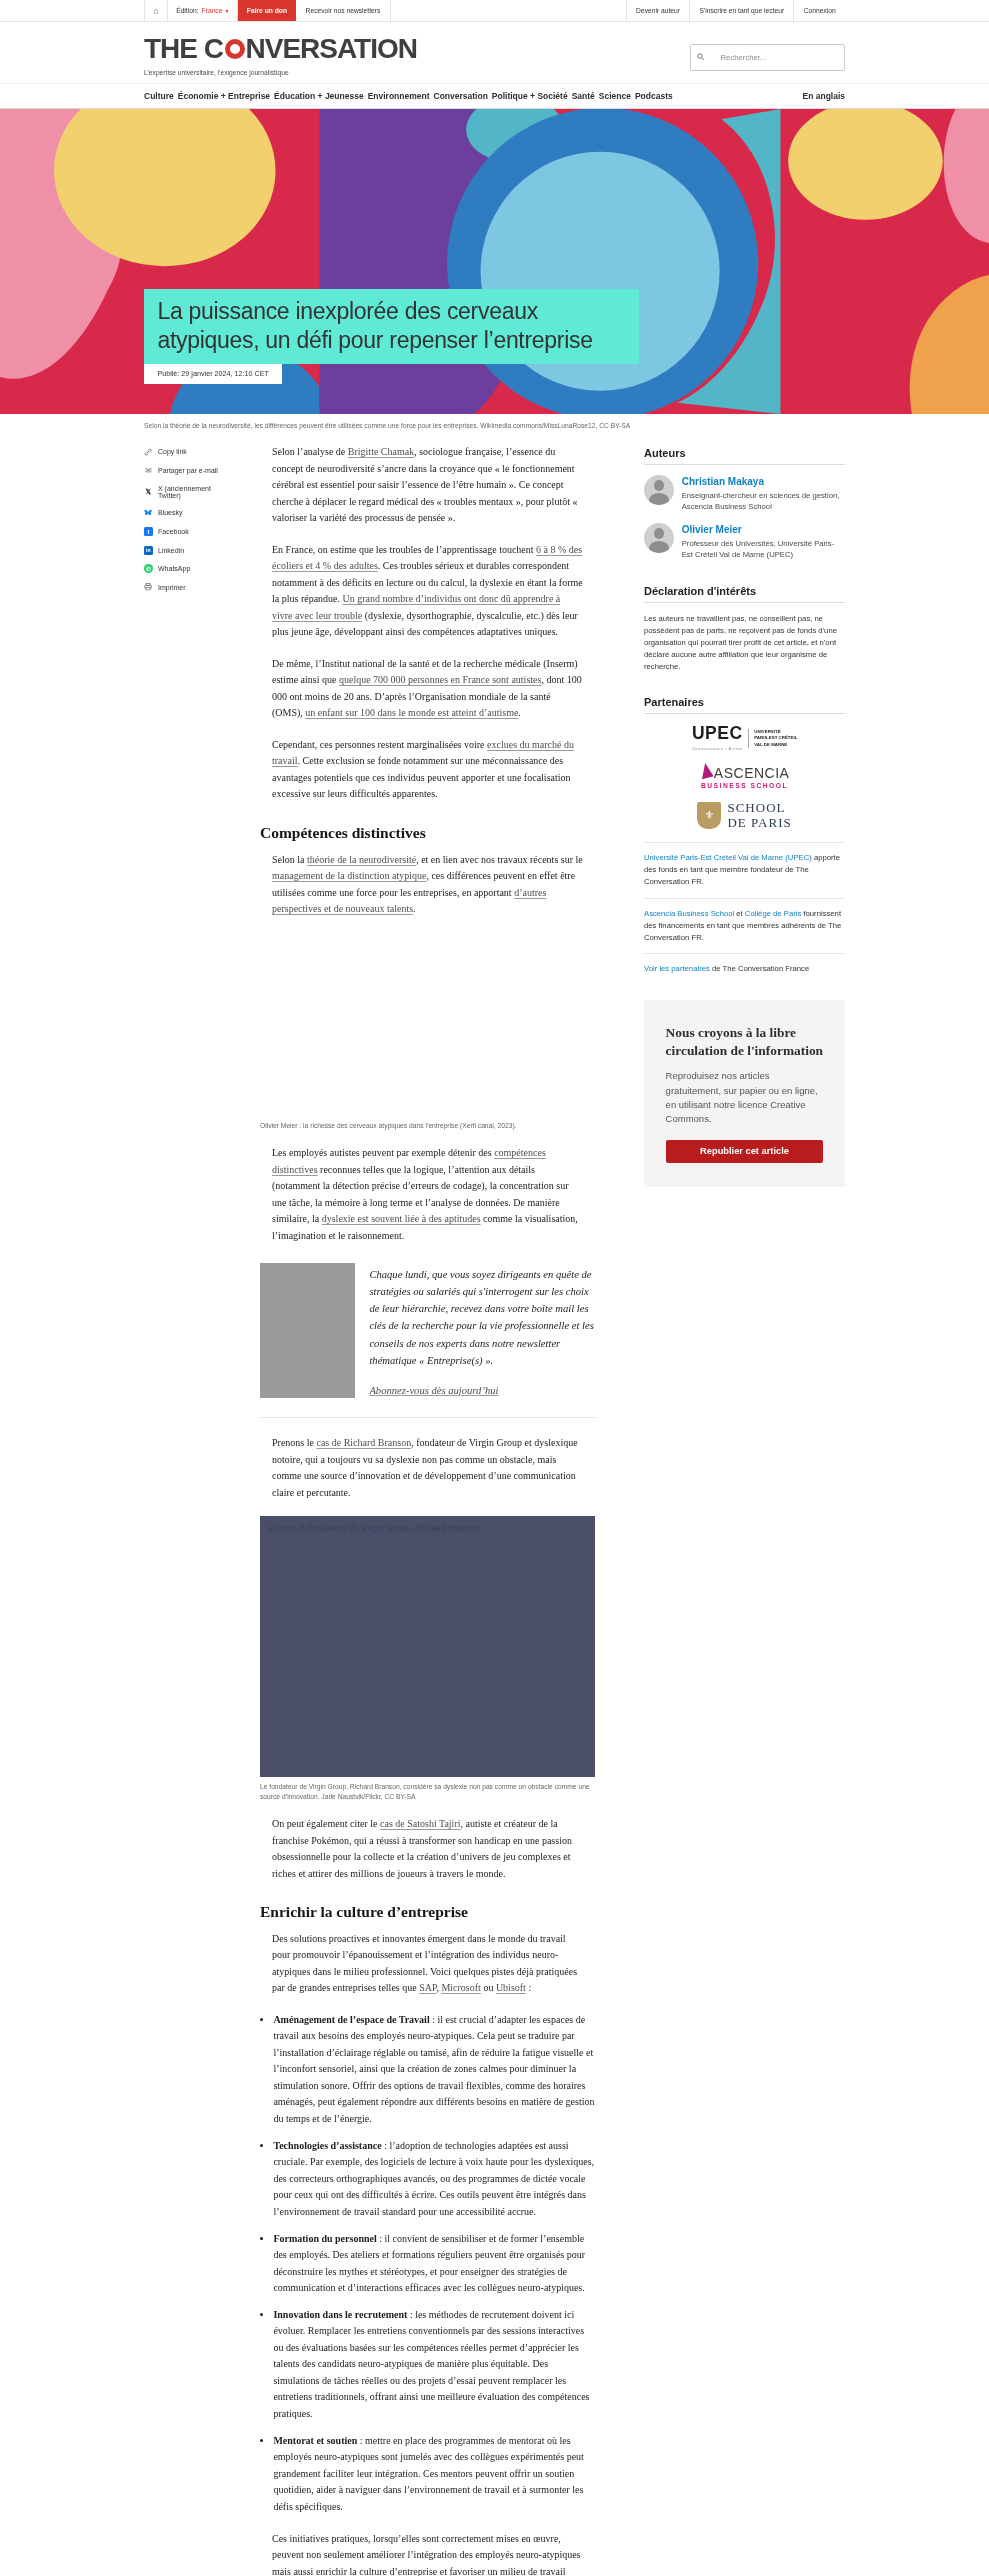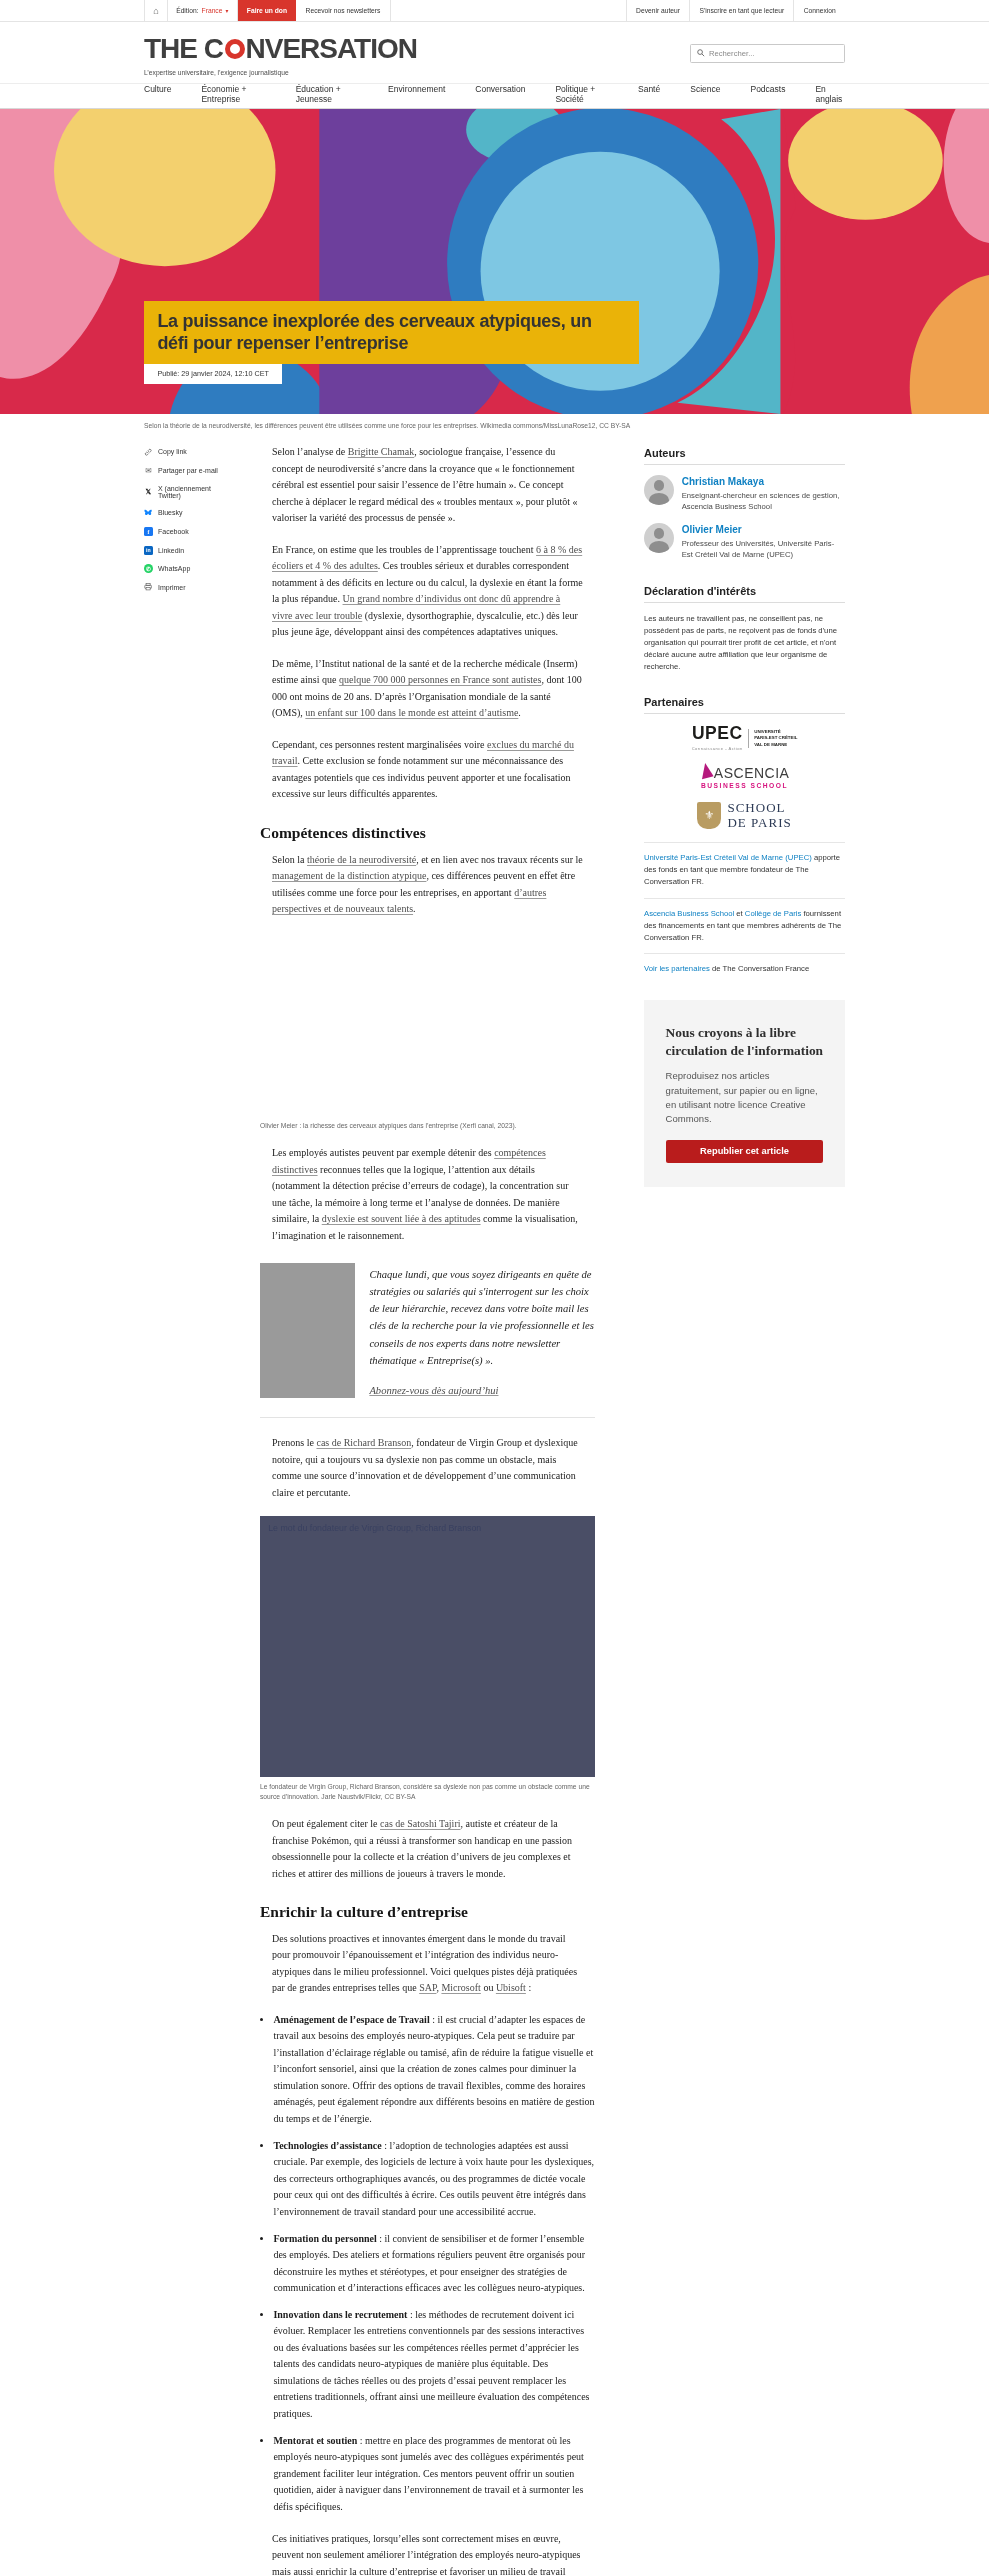--- a/index.html
+++ b/index.html
@@ -20,34 +20,34 @@
   .tb-news{display:flex;align-items:center;padding:0 9.3px;color:#333;border-right:0.5px solid #e4e4e4}
   .tb-right{margin-left:auto;display:flex;align-items:stretch}
   .tb-right a{display:flex;align-items:center;padding:0 9.3px;border-left:0.5px solid #e4e4e4;color:#333}
 
   
   .masthead{padding:13.4px 0 7.2px}
   .logo{font-size:28px;font-weight:bold;letter-spacing:-1px;color:#3f3f3f;line-height:1;display:flex;align-items:center}
   .logo-o{display:inline-block;width:20px;height:20px;border:5.2px solid #d8352c;border-radius:50%;position:relative;margin:0 1px 0 1.5px}
   .logo-o:after{content:"";position:absolute;left:-3.1px;bottom:-5.2px;border:3.6px solid transparent;border-top-color:#d8352c;transform:rotate(32deg)}
   .tagline{font-size:6.7px;color:#4c4c4c;margin-top:5.2px}
-  .searchbox{position:absolute;right:0;top:8.2px;width:155px;height:19px;border:0.5px solid #c9c9c9;border-radius:1.5px;display:flex;align-items:center;gap:2px;padding:0 6.2px;background:#fff}
+  .searchbox{position:absolute;right:0;top:8.2px;width:155px;height:27px;border:0.5px solid #c9c9c9;border-radius:1.5px;display:flex;align-items:center;gap:14px;padding:0 6.2px;background:#fff}
   .searchbox input{border:none;outline:none;font-size:7.7px;color:#444;width:124px;font-family:"Liberation Sans",sans-serif}
   .searchbox input::placeholder{color:#8a8a8a}
 
   
   .nav{border-top:0.5px solid #ededed;border-bottom:0.5px solid #d8d8d8}
-  .nav .inner{display:flex;align-items:flex-start;height:24px;gap:30px;font-size:8.5px;font-weight:normal;color:#2e2e2e}
+  .nav .inner{display:flex;align-items:center;height:24px;gap:4px;font-size:8.5px;font-weight:bold;color:#2e2e2e}
   .nav-right{margin-left:auto}
 
   
   .hero{position:relative;height:305px}
   .hero svg{position:absolute;inset:0;display:block}
   .hero-box{position:absolute;left:144px;bottom:30px;max-width:495px}
-  .hero-title{display:inline-block;background:#eab308;padding:8.2px 13.4px 10.3px;font-size:18px;line-height:1.24;font-weight:bold;color:#333;letter-spacing:-0.3px}
+  .hero-title{display:inline-block;background:#5eead4;padding:8.2px 13.4px 10.3px;font-size:23px;line-height:1.24;font-weight:normal;color:#333;letter-spacing:-0.3px}
   .hero-pub{display:inline-block;background:#fff;padding:4.6px 13.4px 5.7px;font-size:7.2px;color:#333}
   .hero-caption{margin:8.2px 0 15.5px 144px;font-size:6.7px;color:#666;max-width:592px}
 
   
   .main{display:flex;align-items:flex-start}
   .rail{width:88px;padding-top:3.1px;flex:none}
   .rail-item{display:flex;align-items:center;gap:5.2px;margin-bottom:9.8px;font-size:7px;color:#333}
   .rail-item .ric{width:8.8px;height:8.8px;display:flex;align-items:center;justify-content:center;flex:none}
   .badge{width:8.8px;height:8.8px;border-radius:1.5px;display:flex;align-items:center;justify-content:center;color:#fff;font-size:5.7px;font-weight:bold}
 

